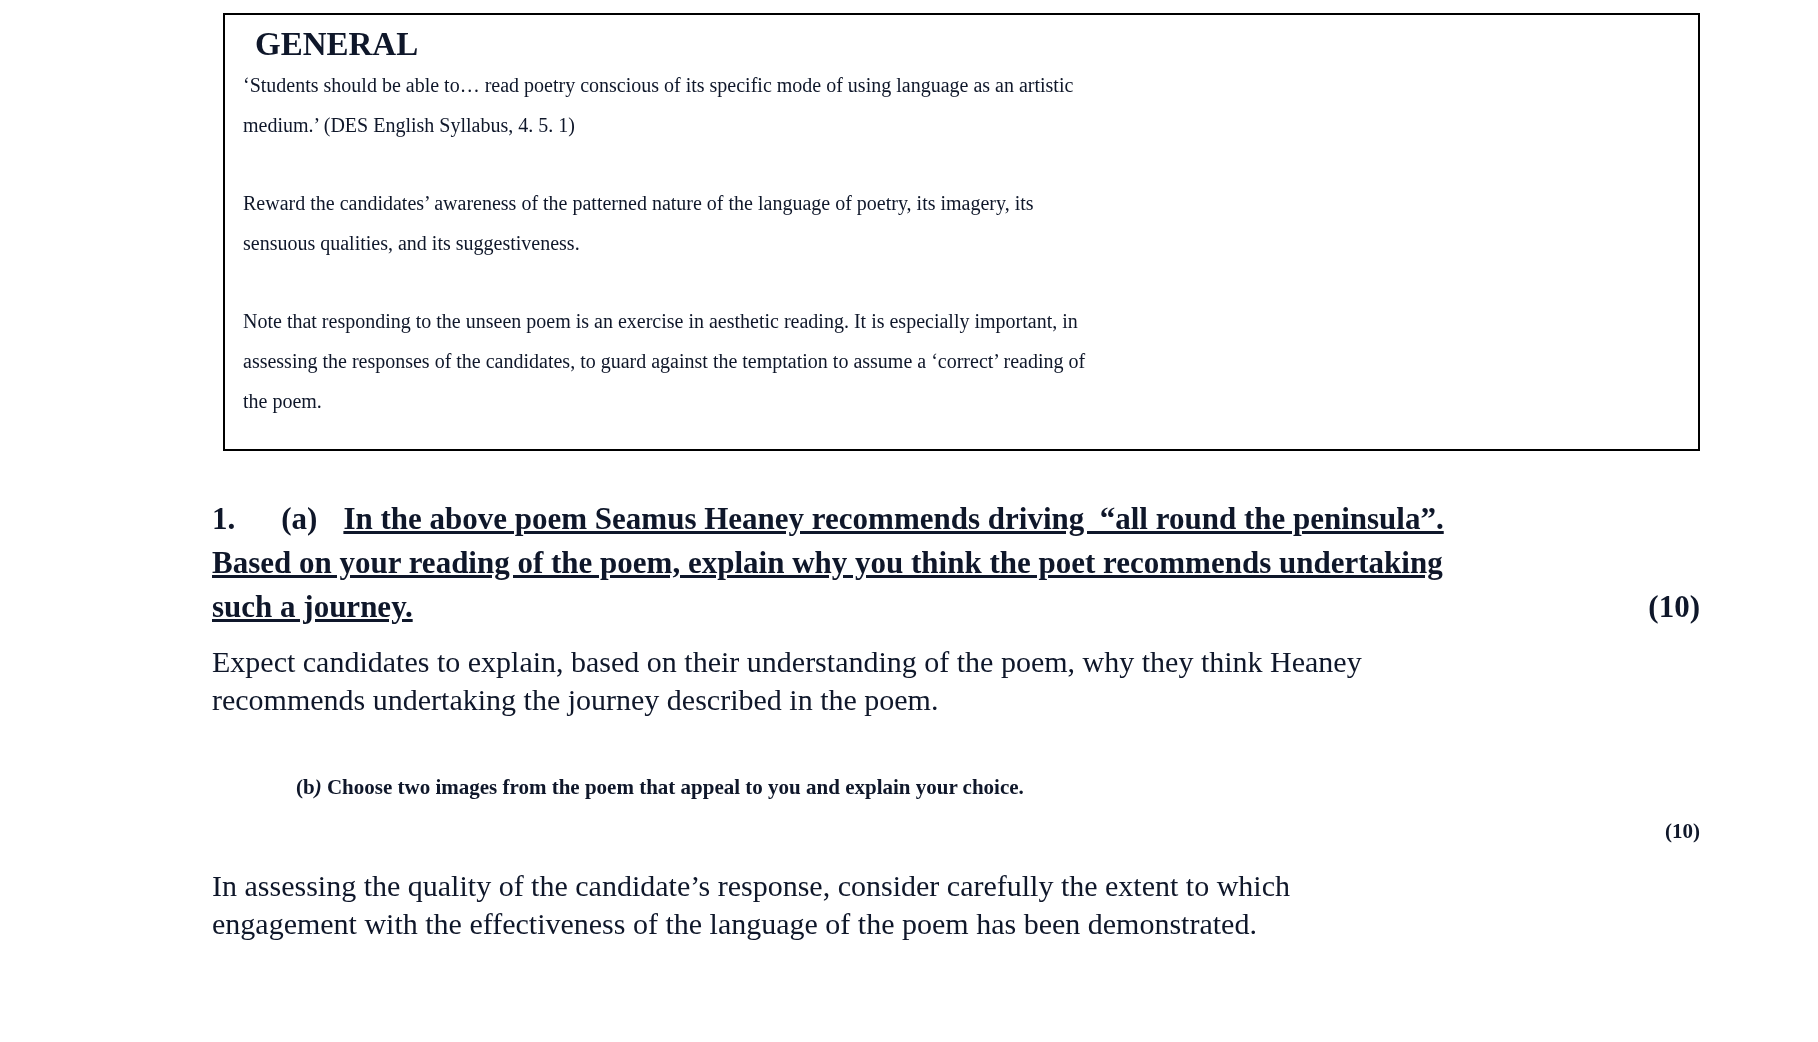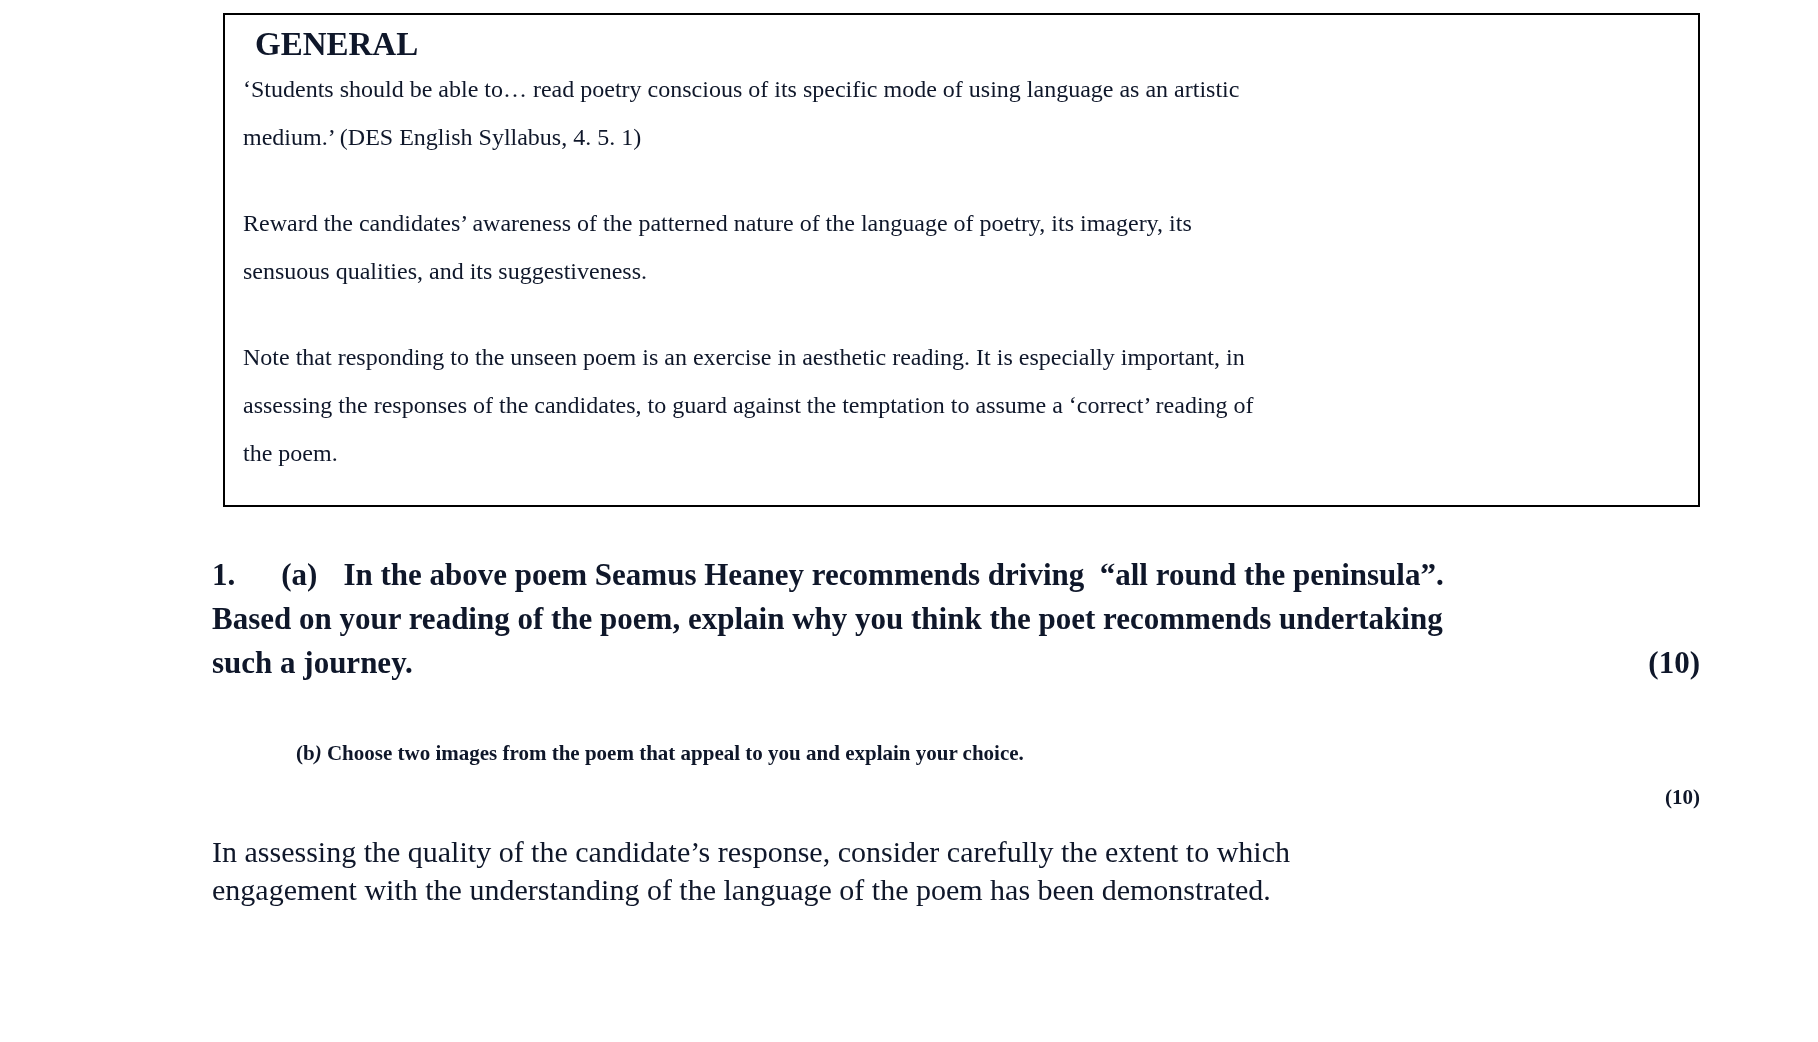--- a/index.html
+++ b/index.html
@@ -30,34 +30,34 @@
     padding: 8px 12px 28px 18px;
   }
   .general-heading {
     margin: 0 0 0 12px;
     font-size: 33px;
     line-height: 42px;
     font-weight: bold;
   }
   .box-para {
     margin: 0;
-    font-size: 24px;
-    line-height: 48px;
+    font-size: 20px;
+    line-height: 40px;
   }
   .box-para + .box-para {
     margin-top: 38px;
   }
   
   .question-block {
     position: relative;
     font-weight: bold;
     font-size: 31px;
     line-height: 44px;
   }
-  .q1 { margin-top: 46px; }
+  .q1 { margin-top: 46px; text-decoration: underline; }
   .q2 { margin-top: 24px; }
   .q-num {
     display: inline-block;
     margin-right: 46px;
   }
   .q-part {
     display: inline-block;
     margin-right: 26px;
   }
   .mark {
@@ -107,25 +107,27 @@
 the poem.</p>
   </div>
 
   <div class="question-block q1">
     <span class="q-num">1.</span><span class="q-part">(a)</span><span class="pre">In the above poem Seamus Heaney recommends driving  “all round the peninsula”.
 Based on your reading of the poem, explain why you think the poet recommends undertaking
 such a journey.</span>
     <span class="mark">(10)</span>
   </div>
 
+  <p class="guidance pre">Expect candidates to explain, based on their understanding of the poem, why they think Heaney
+recommends undertaking the journey described in the poem.</p>
 
   <div class="qb-block">
     <div class="qb-line">
       <span>(b</span><span class="italic-paren">)</span><span class="pre"> Choose two images from the poem that appeal to you and explain your choice.</span>
     </div>
     <div class="qb-mark-line">(10)</div>
   </div>
 
 
   <p class="guidance pre">In assessing the quality of the candidate’s response, consider carefully the extent to which
-engagement with the understanding of the language of the poem has been demonstrated.</p>
+engagement with the effectiveness of the language of the poem has been demonstrated.</p>
 
 </div>
 
 </body></html>

